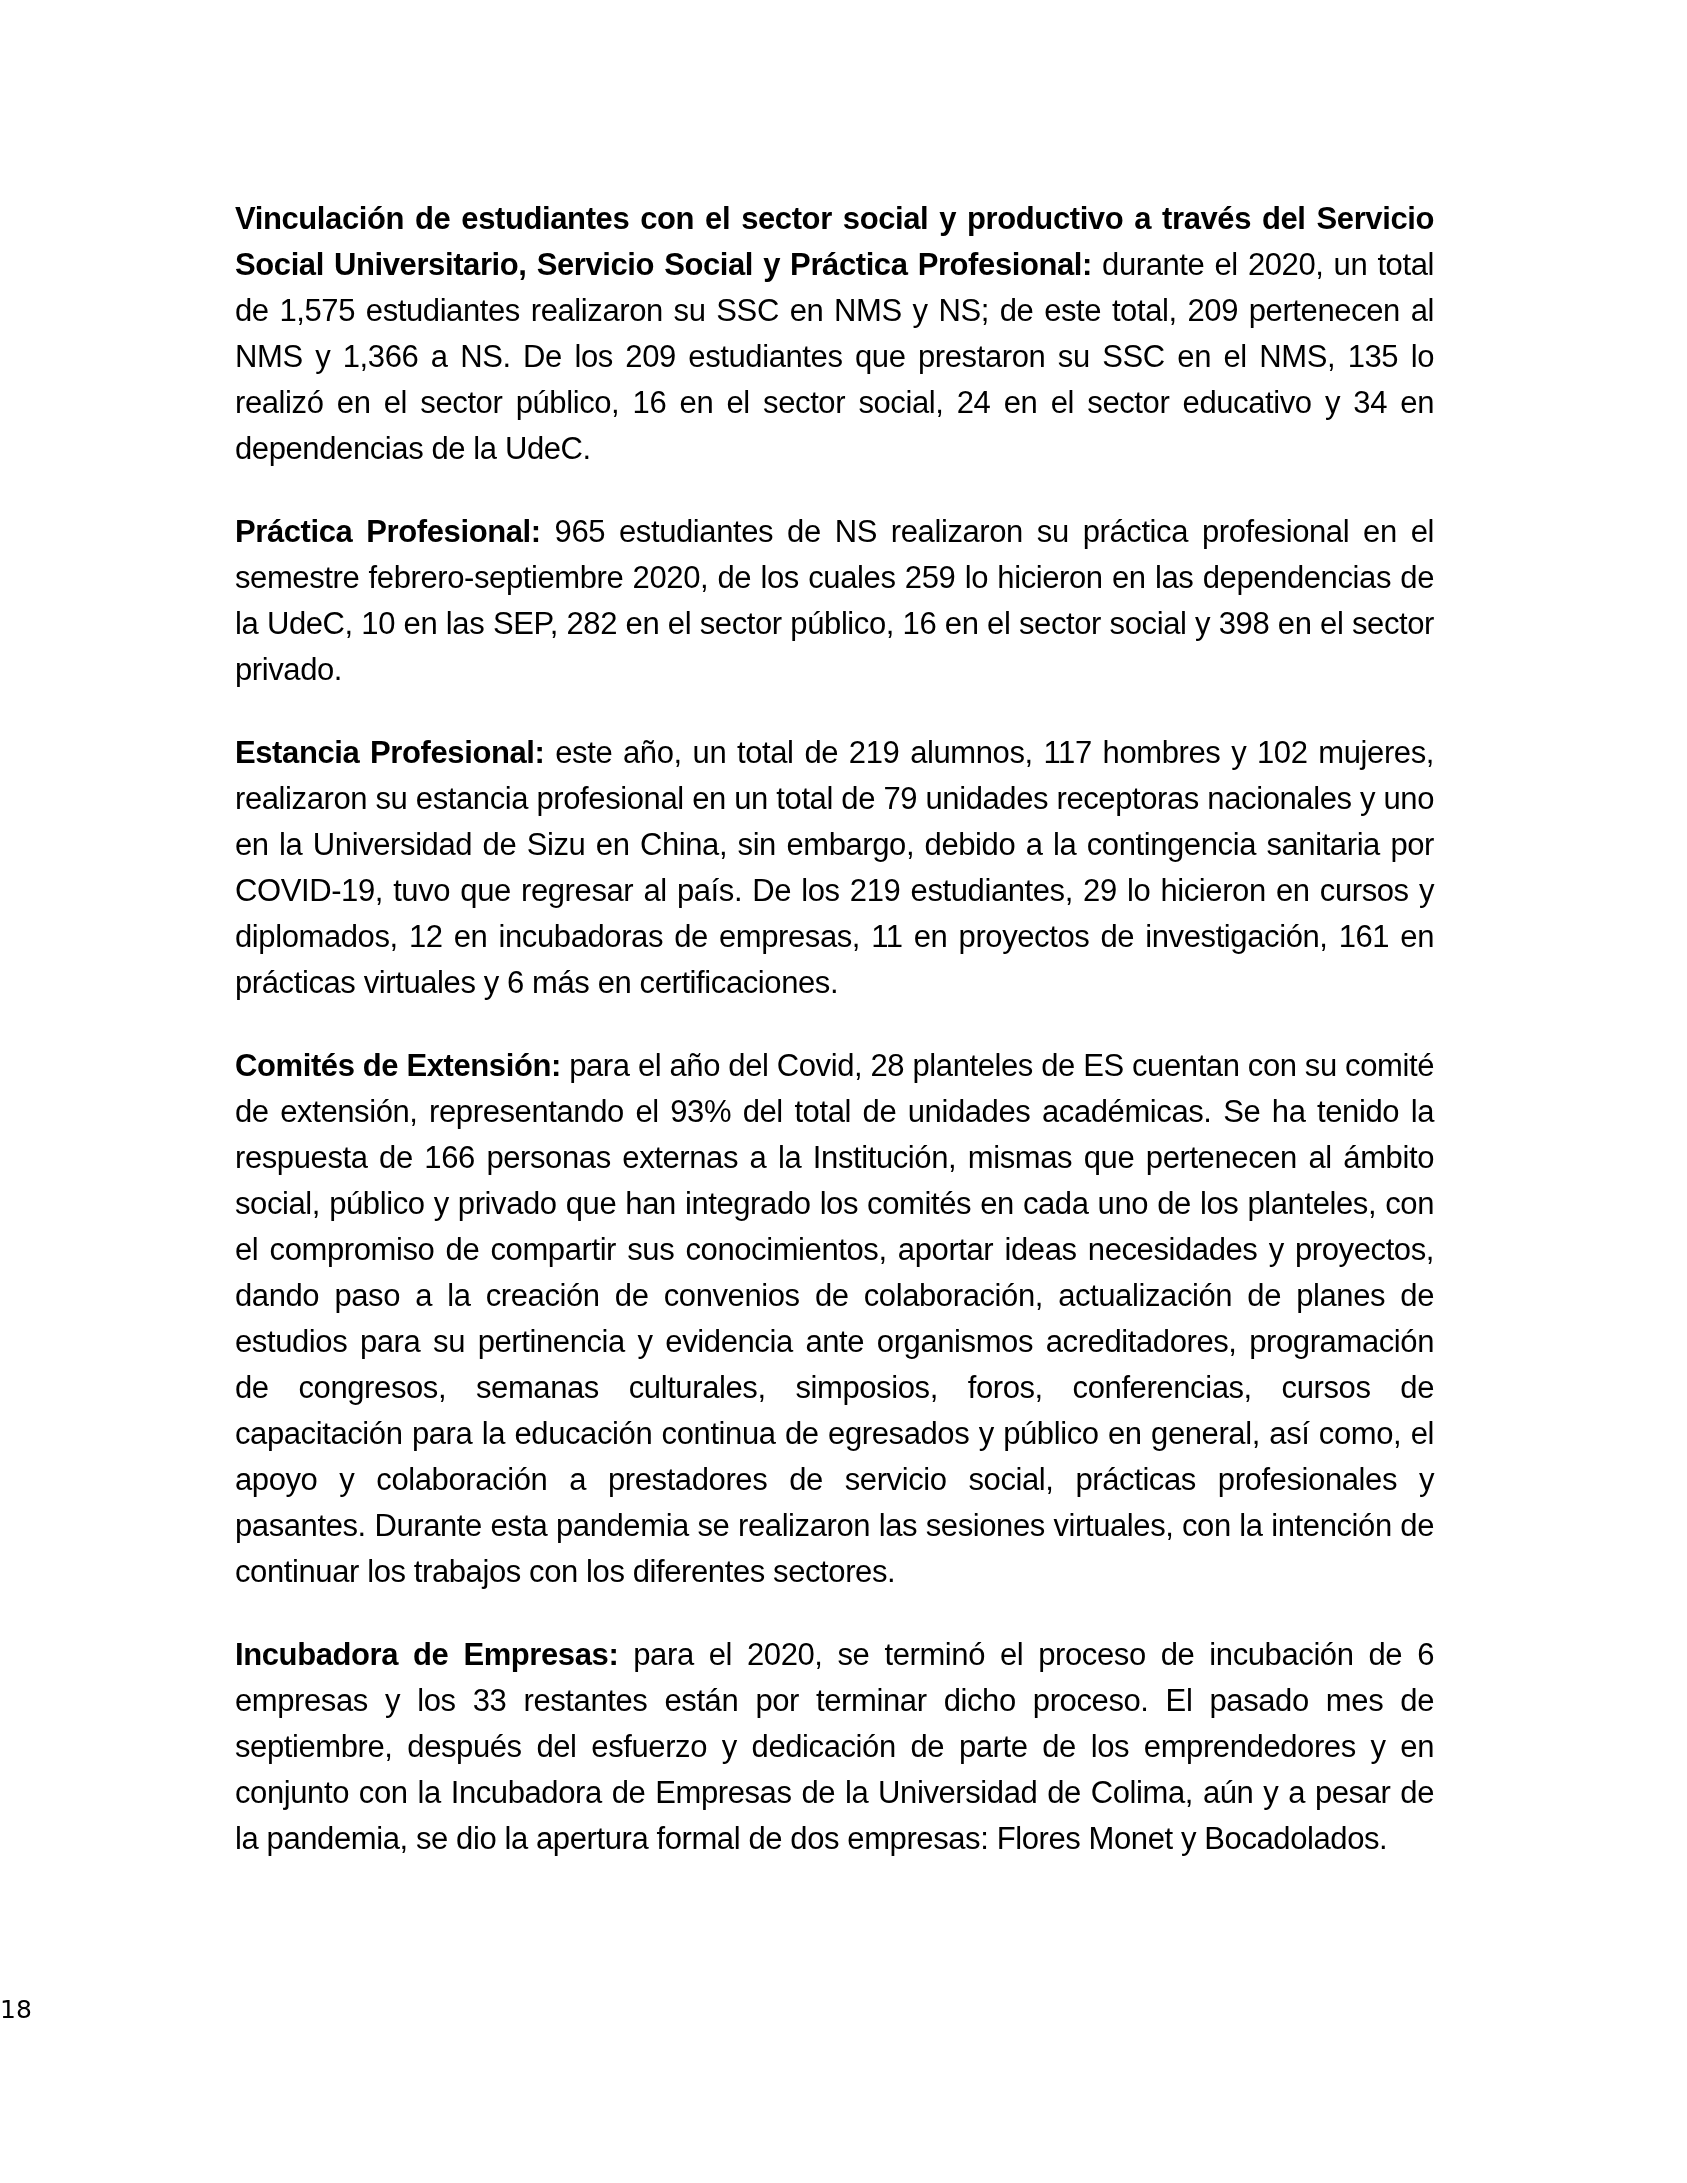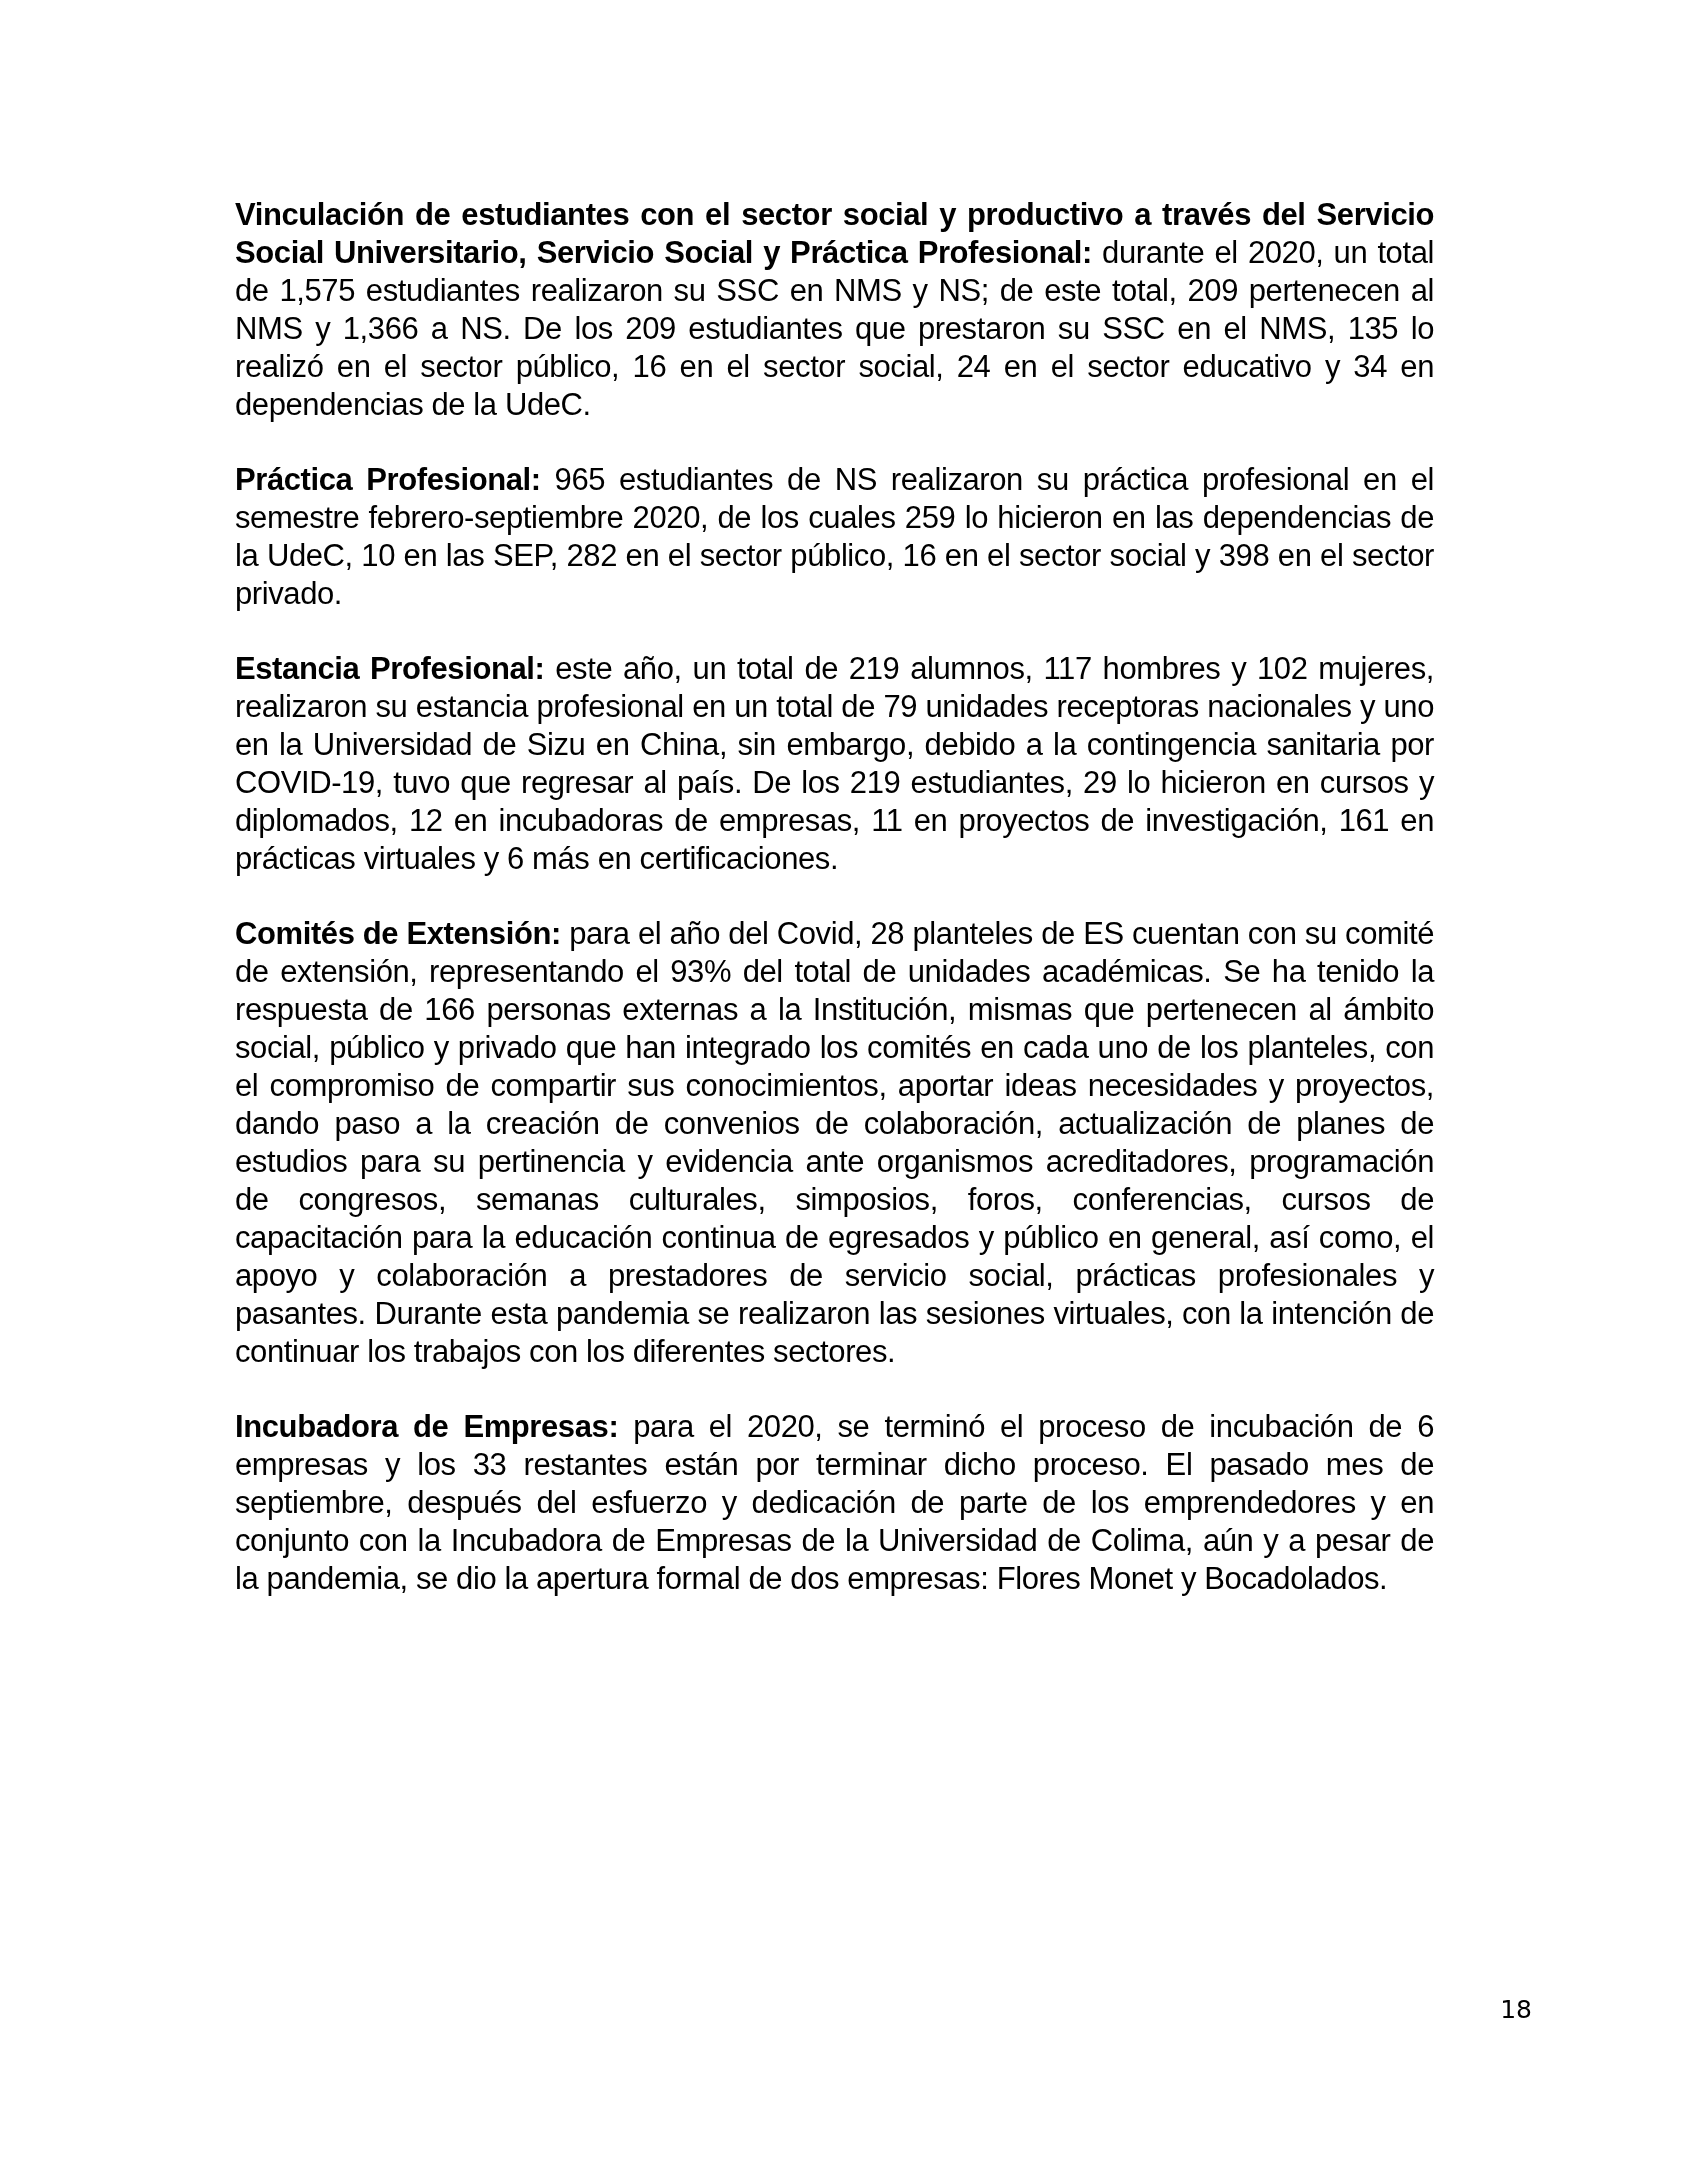--- a/index.html
+++ b/index.html
@@ -13,33 +13,33 @@
     }
     .page-body {
       position: absolute;
       left: 235px;
       top: 196px;
       width: 1207px;
     }
     .para {
       margin: 0 8px 37px 0;
       font-size: 31px;
-      line-height: 38px;
+      line-height: 46px;
       text-align: justify;
       text-justify: inter-word;
       letter-spacing: -0.4px;
       word-spacing: 0px;
     }
     .para b { font-weight: bold; }
     .page-number {
       position: absolute;
       left: 0;
       width: 1532px;
       top: 1995px;
-      text-align: right;
+      text-align: left;
       font-family: "DejaVu Sans", sans-serif;
       font-size: 25px;
       color: #000000;
     }
   </style>
 </head>
 <body>
 
 <div class="page-body">
   <p class="para"><b>Vinculación de estudiantes con el sector social y productivo a través del Servicio Social Universitario, Servicio Social y Práctica Profesional:</b><span> durante el 2020, un total de 1,575 estudiantes realizaron su SSC en NMS y NS; de este total, 209 pertenecen al NMS y 1,366 a NS. De los 209 estudiantes que prestaron su SSC en el NMS, 135 lo realizó en el sector público, 16 en el sector social, 24 en el sector educativo y 34 en dependencias de la UdeC.</span></p>

